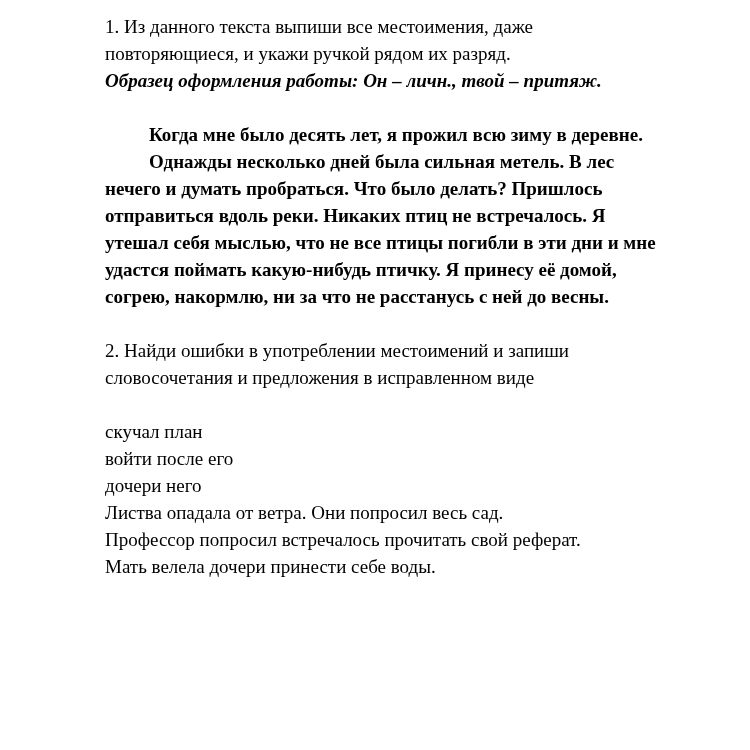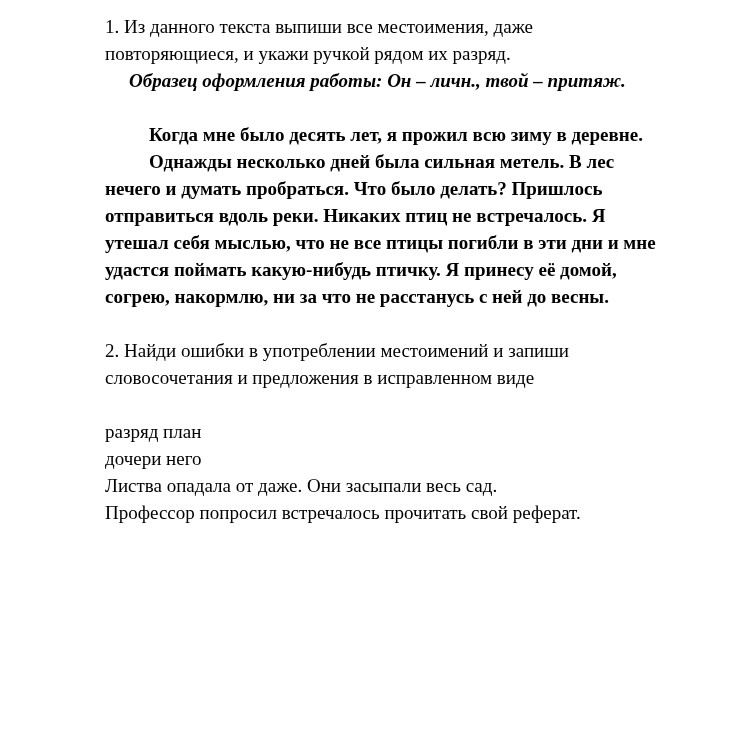--- a/index.html
+++ b/index.html
@@ -26,21 +26,20 @@
     font-size: 19px;
     line-height: 27px;
   }
   p {
     margin: 0;
     padding: 0;
   }
   .sample {
     font-weight: bold;
     font-style: italic;
-    margin-left: 24px;
   }
   .indent {
     text-indent: 44px;
     font-weight: bold;
   }
   .spacer {
     height: 27px;
   }
 </style>
 </head>
@@ -59,24 +58,26 @@
 
 
     <p class="indent">Однажды несколько дней была сильная метель. В лес нечего и думать пробраться. Что было делать? Пришлось отправиться вдоль реки. Никаких птиц не встречалось. Я утешал себя мыслью, что не все птицы погибли в эти дни и мне удастся поймать какую-нибудь птичку. Я принесу её домой, согрею, накормлю, ни за что не расстанусь с ней до весны.</p>
 
     <div class="spacer"></div>
 
     <p>2. Найди ошибки в употреблении местоимений и запиши словосочетания и предложения в исправленном виде</p>
 
     <div class="spacer"></div>
 
-    <p>разряд план</p>
+    <p>скучал план</p>
 
+    <p>войти после его</p>
 
     <p>дочери него</p>
 
-    <p>Листва опадала от даже. Они засыпали весь сад.</p>
+    <p>Листва опадала от ветра. Они попросил весь сад.</p>
 
     <p>Профессор попросил встречалось прочитать свой реферат.</p>
 
+    <p>Мать велела дочери принести себе воды.</p>
 
   </div>
 </div>
 
 </body></html>

